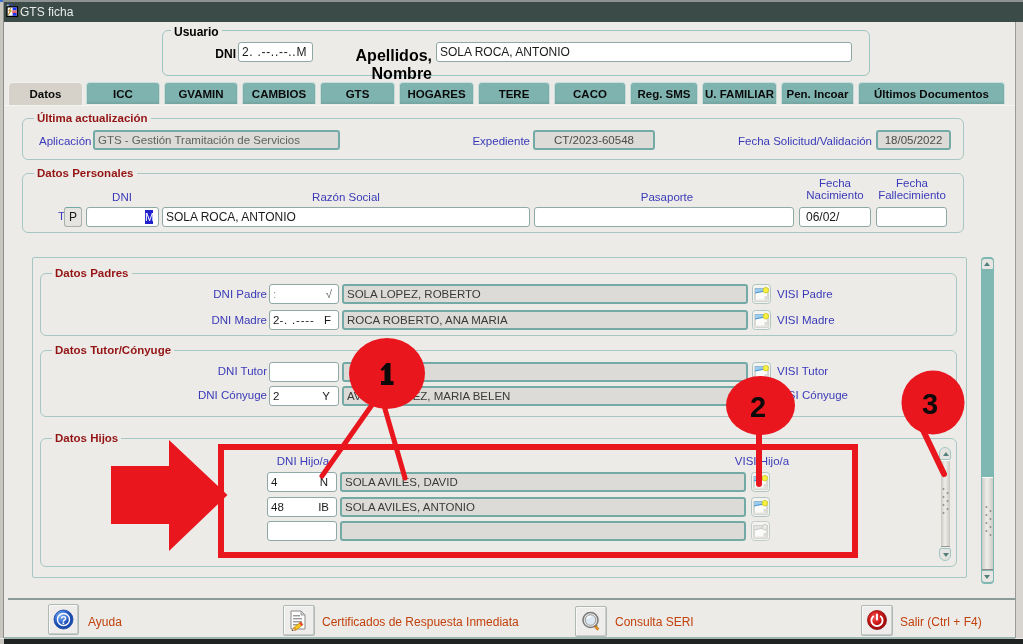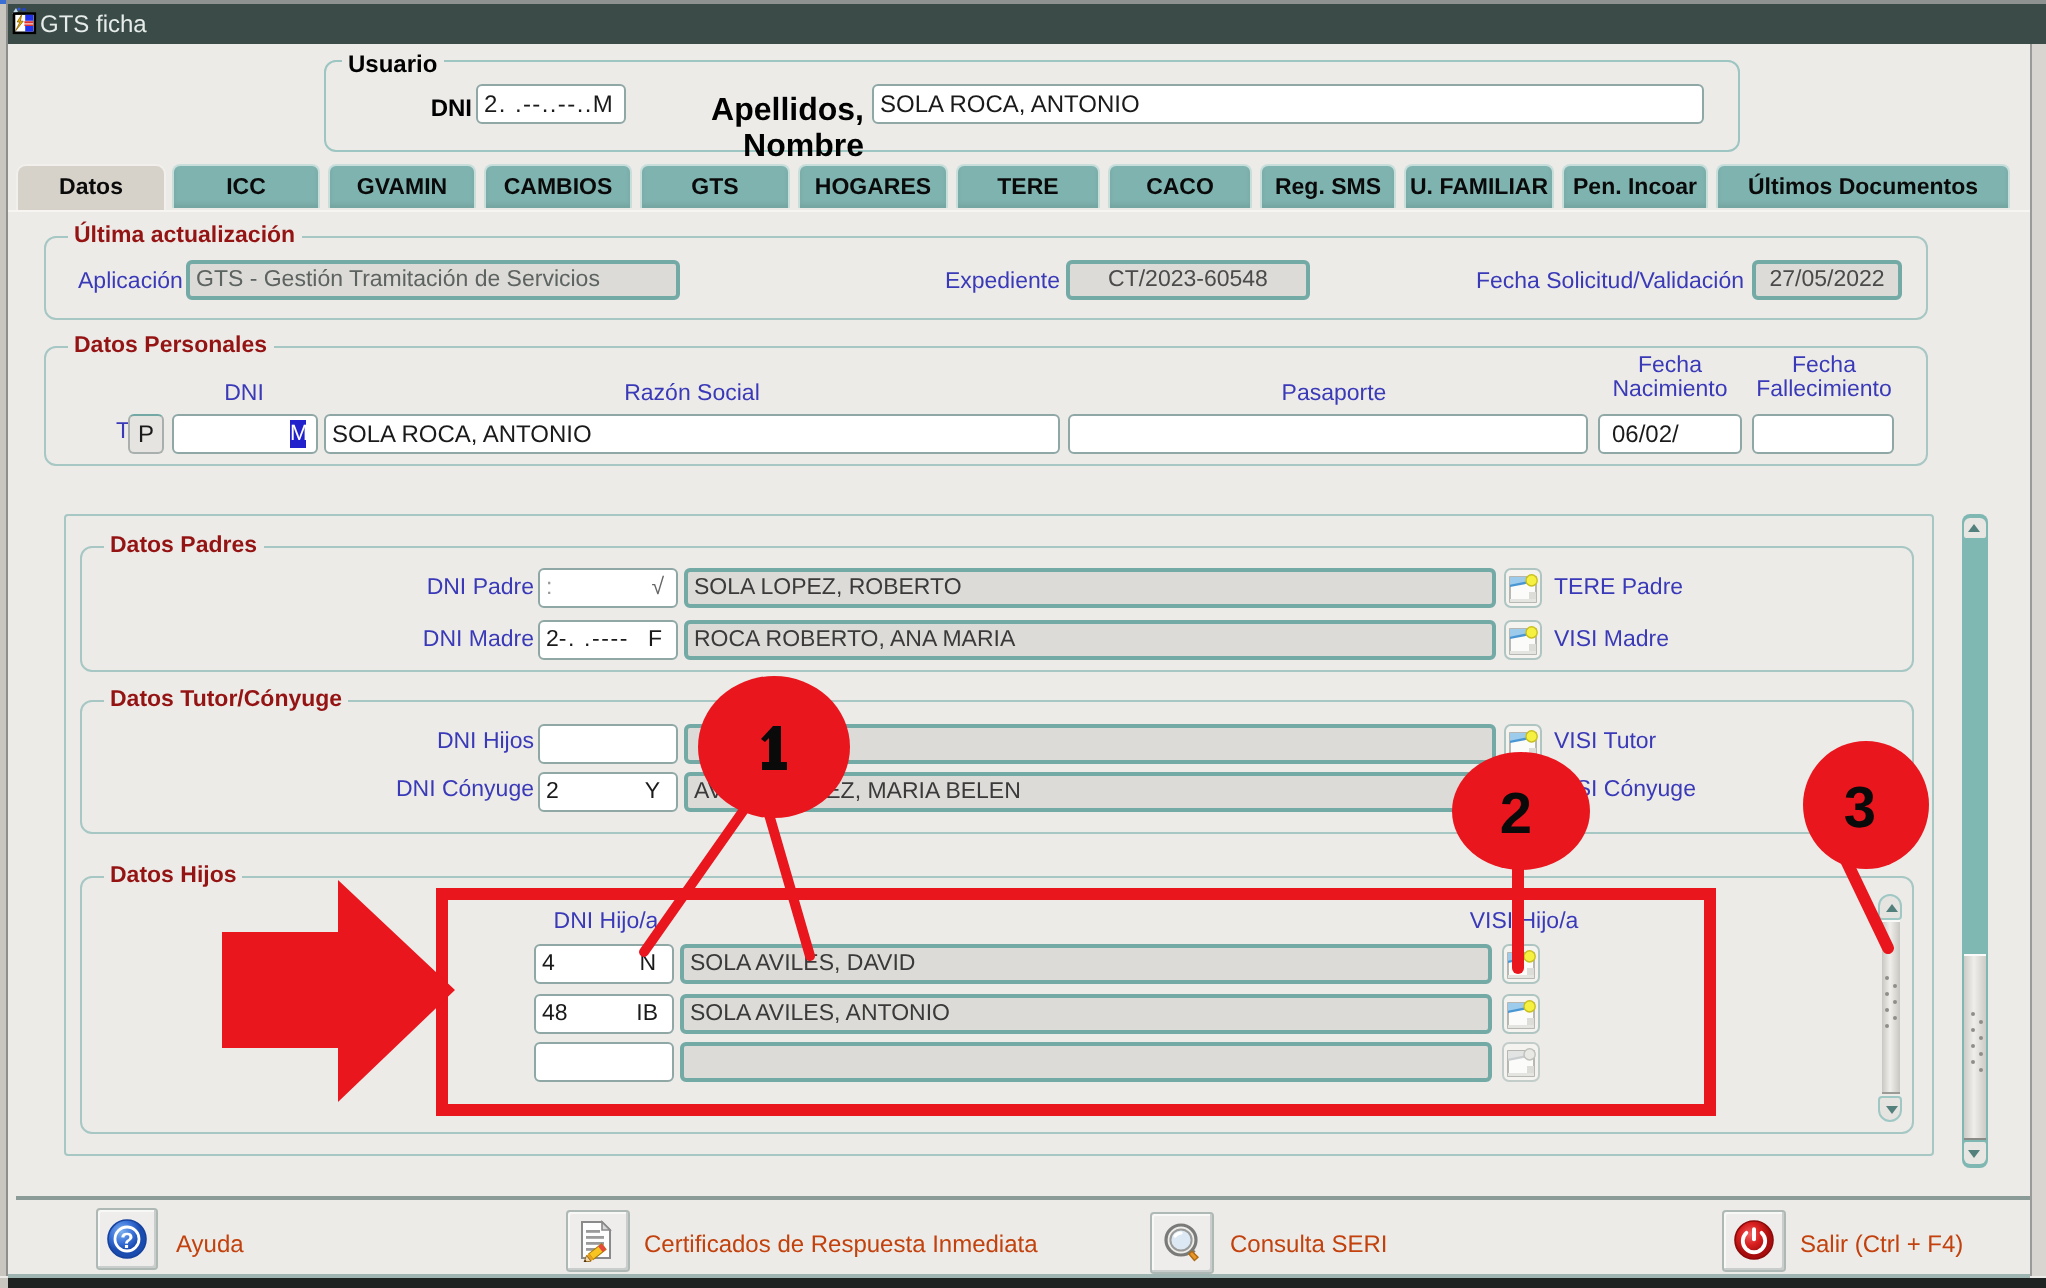--- a/index.html
+++ b/index.html
@@ -63,21 +63,21 @@
 
 <div class="abs" style="left:4px;top:105px;width:1011px;height:1px;background:#F6F5F2;"></div>
 
 <div class="gbox" style="left:22px;top:118px;width:942px;height:42px;"></div>
 <div class="glab" style="left:34px;top:112px;">Última actualización</div>
 <div class="blab" style="left:39px;top:135px;">Aplicación</div>
 <div class="rfield" style="left:93px;top:130px;width:247px;color:#5c6360;">GTS - Gestión Tramitación de Servicios</div>
 <div class="blab" style="left:450px;top:135px;width:80px;text-align:right;">Expediente</div>
 <div class="rfield" style="left:533px;top:130px;width:122px;text-align:center;padding-left:0;color:#4a4a4a;">CT/2023-60548</div>
 <div class="blab" style="left:702px;top:135px;width:170px;text-align:right;">Fecha Solicitud/Validación</div>
-<div class="rfield" style="left:876px;top:130px;width:75px;text-align:center;padding-left:0;color:#4a4a4a;">27/05/2022</div>
+<div class="rfield" style="left:876px;top:130px;width:75px;text-align:center;padding-left:0;color:#4a4a4a;">18/05/2022</div>
 
 <div class="gbox" style="left:22px;top:173px;width:942px;height:60px;"></div>
 <div class="glab" style="left:34px;top:167px;">Datos Personales</div>
 <div class="blab" style="left:82px;top:191px;width:80px;text-align:center;">DNI</div>
 <div class="blab" style="left:286px;top:191px;width:120px;text-align:center;">Razón Social</div>
 <div class="blab" style="left:607px;top:191px;width:120px;text-align:center;">Pasaporte</div>
 <div class="blab" style="left:795px;top:178px;width:80px;text-align:center;line-height:11.5px;">Fecha<br>Nacimiento</div>
 <div class="blab" style="left:872px;top:178px;width:80px;text-align:center;line-height:11.5px;">Fecha<br>Fallecimiento</div>
 <div class="blab" style="left:38px;top:210px;margin-left:20px;">Tipo</div>
 <div class="wfield" style="left:64px;top:207px;width:18px;text-align:center;padding-left:0;font-size:12px;background:#E6E4E0;border-color:#A9AFAC;border-top-color:#74A8A4;">P</div>
@@ -89,29 +89,29 @@
 <div class="wfield" style="left:799px;top:207px;width:72px;font-size:12px;padding-left:6px;">06/02/</div>
 <div class="wfield" style="left:876px;top:207px;width:71px;"></div>
 
 <div class="abs" style="left:32px;top:257px;width:935px;height:321px;border:1px solid #A6C7C3;border-radius:2px;"></div>
 
 <div class="gbox" style="left:40px;top:273px;width:917px;height:63px;"></div>
 <div class="glab" style="left:52px;top:267px;">Datos Padres</div>
 <div class="blab" style="left:150px;top:288px;width:117px;text-align:right;">DNI Padre</div>
 <div class="wfield" style="left:269px;top:284px;width:70px;"><span style="color:#999;">:</span><span style="position:absolute;right:6px;color:#666;">√</span></div>
 <div class="rfield" style="left:342px;top:284px;width:406px;">SOLA LOPEZ, ROBERTO</div>
-<div class="blab" style="left:777px;top:288px;">TERE Padre</div>
+<div class="blab" style="left:777px;top:288px;">VISI Padre</div>
 <div class="blab" style="left:150px;top:314px;width:117px;text-align:right;">DNI Madre</div>
 <div class="wfield" style="left:269px;top:310px;width:70px;">2<span style="letter-spacing:0.8px;">-. .----</span><span style="position:absolute;right:7px;">F</span></div>
 <div class="rfield" style="left:342px;top:310px;width:406px;">ROCA ROBERTO, ANA MARIA</div>
 <div class="blab" style="left:777px;top:314px;">VISI Madre</div>
 
 <div class="gbox" style="left:40px;top:350px;width:917px;height:67px;"></div>
 <div class="glab" style="left:52px;top:344px;">Datos Tutor/Cónyuge</div>
-<div class="blab" style="left:150px;top:365px;width:117px;text-align:right;">DNI Hijos</div>
+<div class="blab" style="left:150px;top:365px;width:117px;text-align:right;">DNI Tutor</div>
 <div class="wfield" style="left:269px;top:362px;width:70px;"></div>
 <div class="rfield" style="left:342px;top:362px;width:406px;"></div>
 <div class="blab" style="left:777px;top:365px;">VISI Tutor</div>
 <div class="blab" style="left:150px;top:389px;width:117px;text-align:right;">DNI Cónyuge</div>
 <div class="wfield" style="left:269px;top:386px;width:70px;">2<span style="position:absolute;right:8px;">Y</span></div>
 <div class="rfield" style="left:342px;top:386px;width:406px;">AVILES LOPEZ, MARIA BELEN</div>
 <div class="blab" style="left:777px;top:389px;">VISI Cónyuge</div>
 
 <div class="gbox" style="left:40px;top:438px;width:917px;height:129px;"></div>
 <div class="glab" style="left:52px;top:432px;">Datos Hijos</div>

